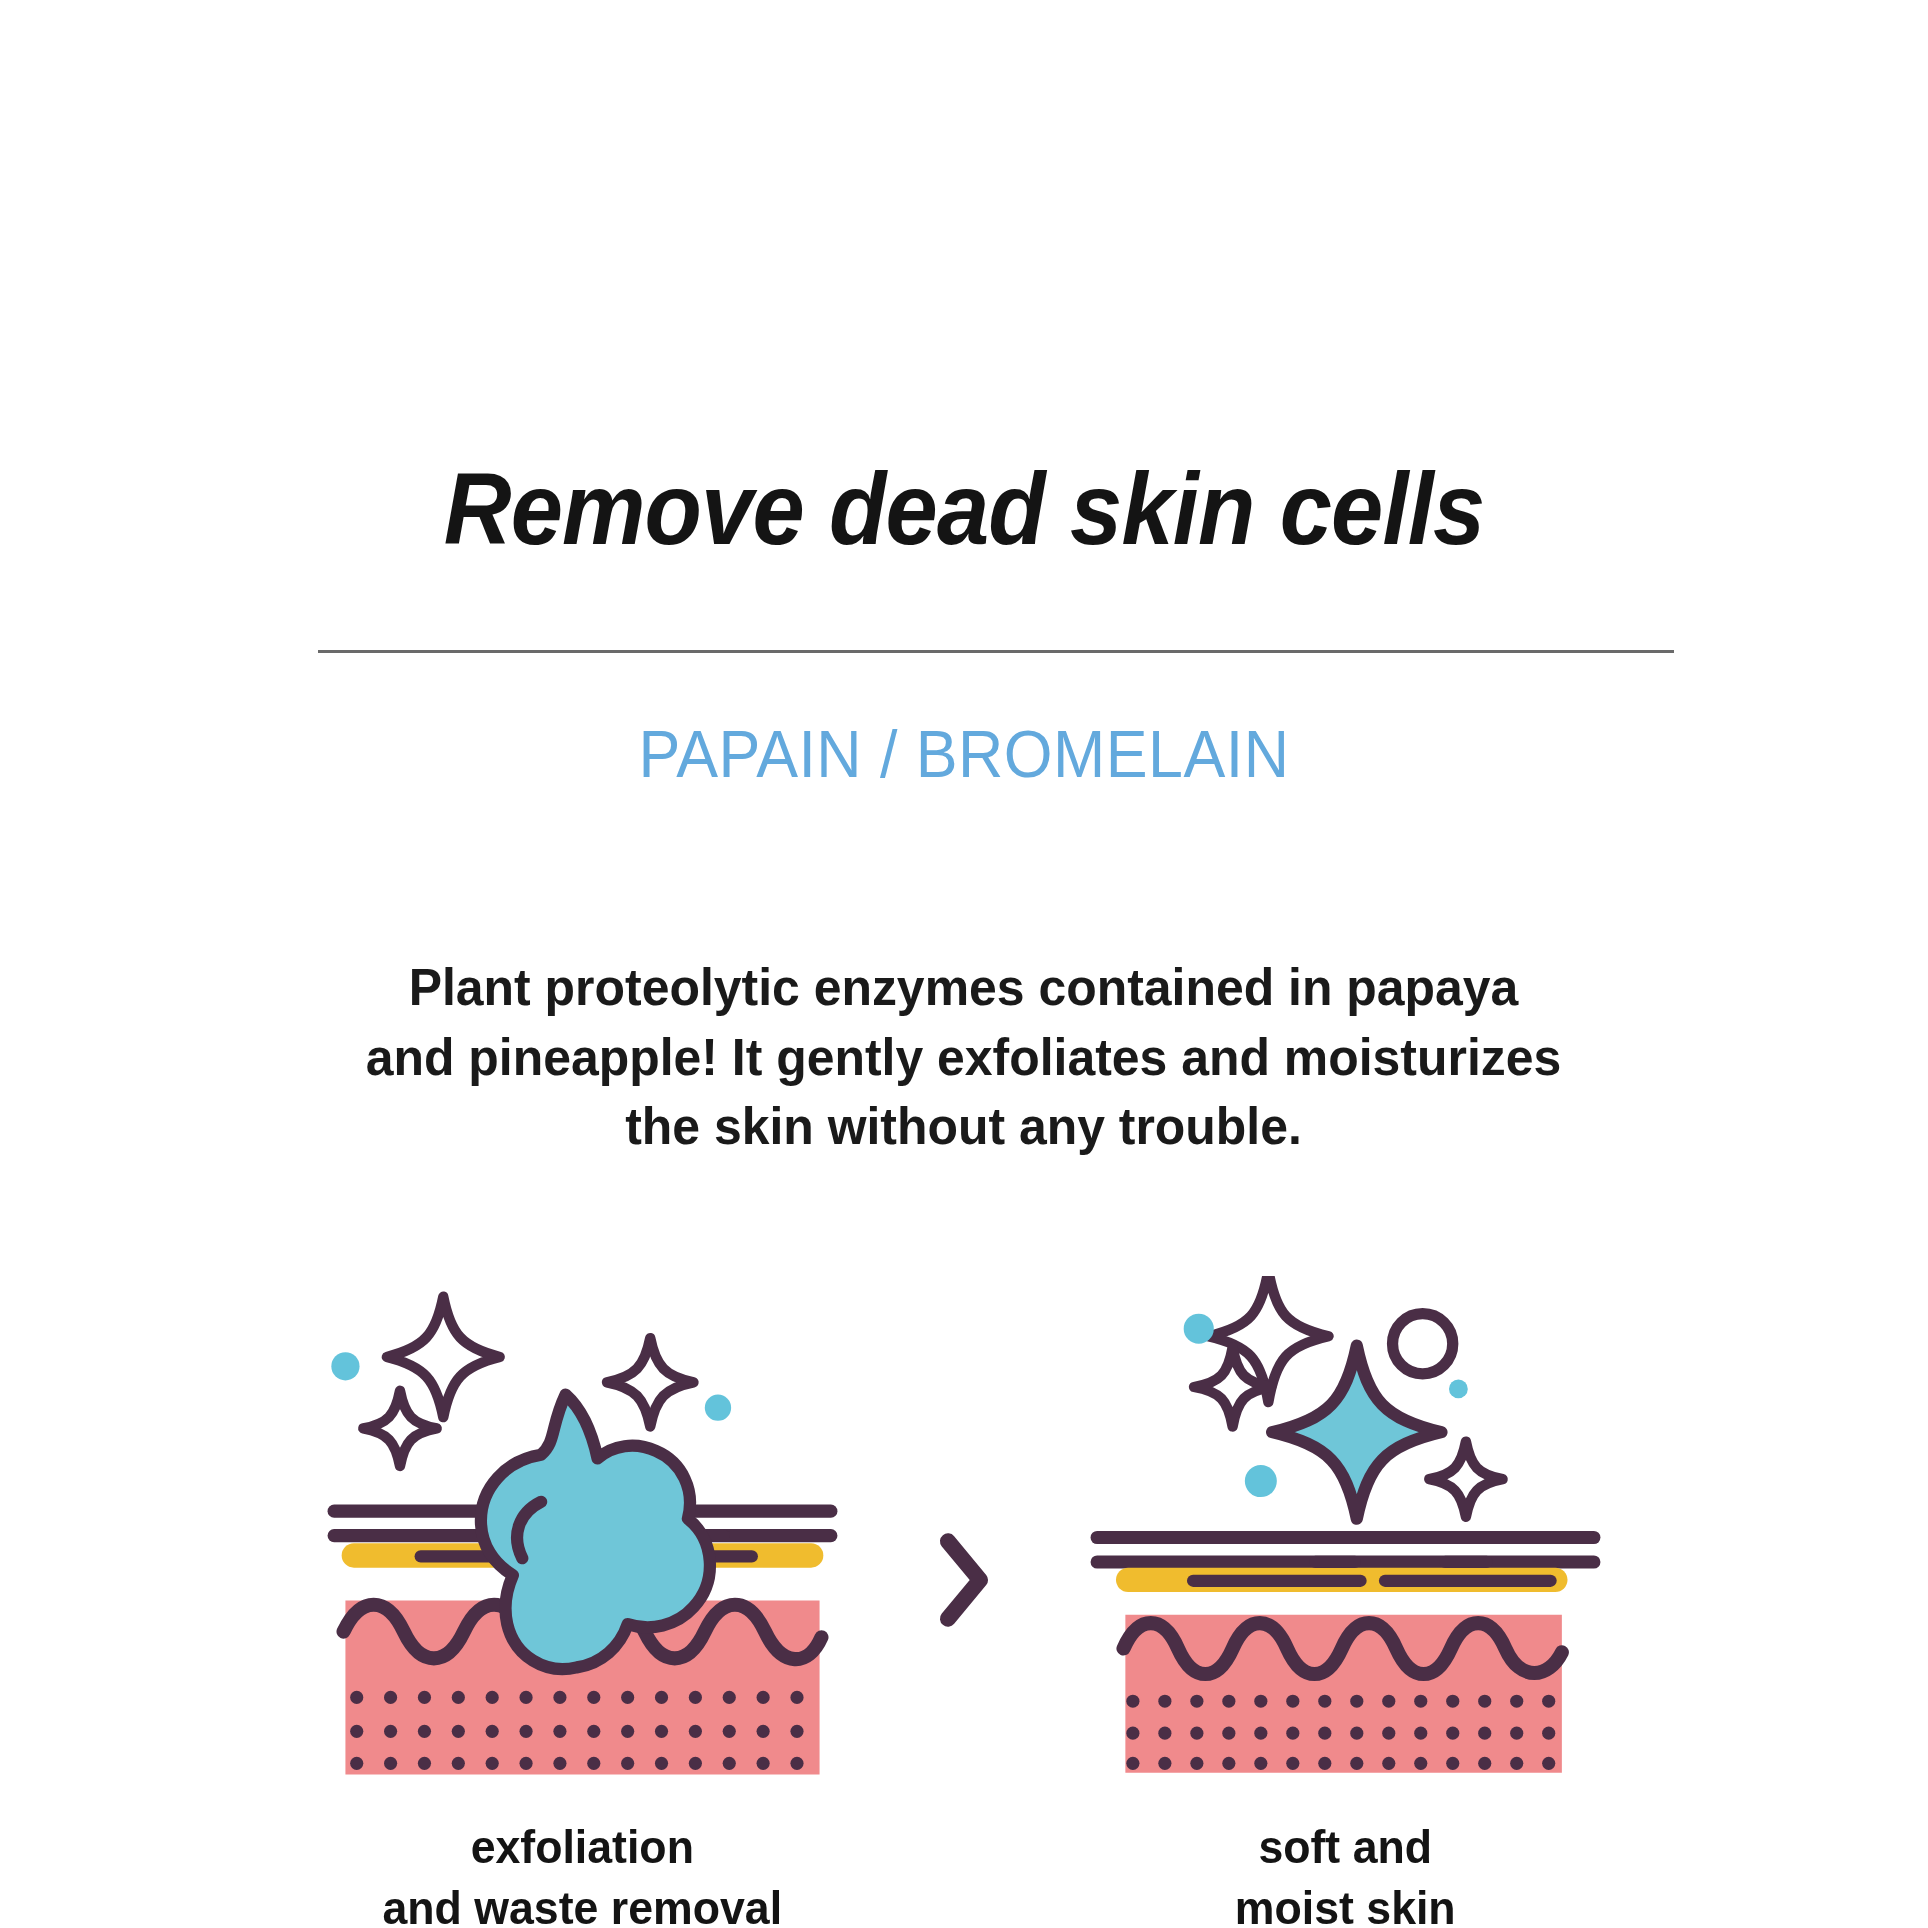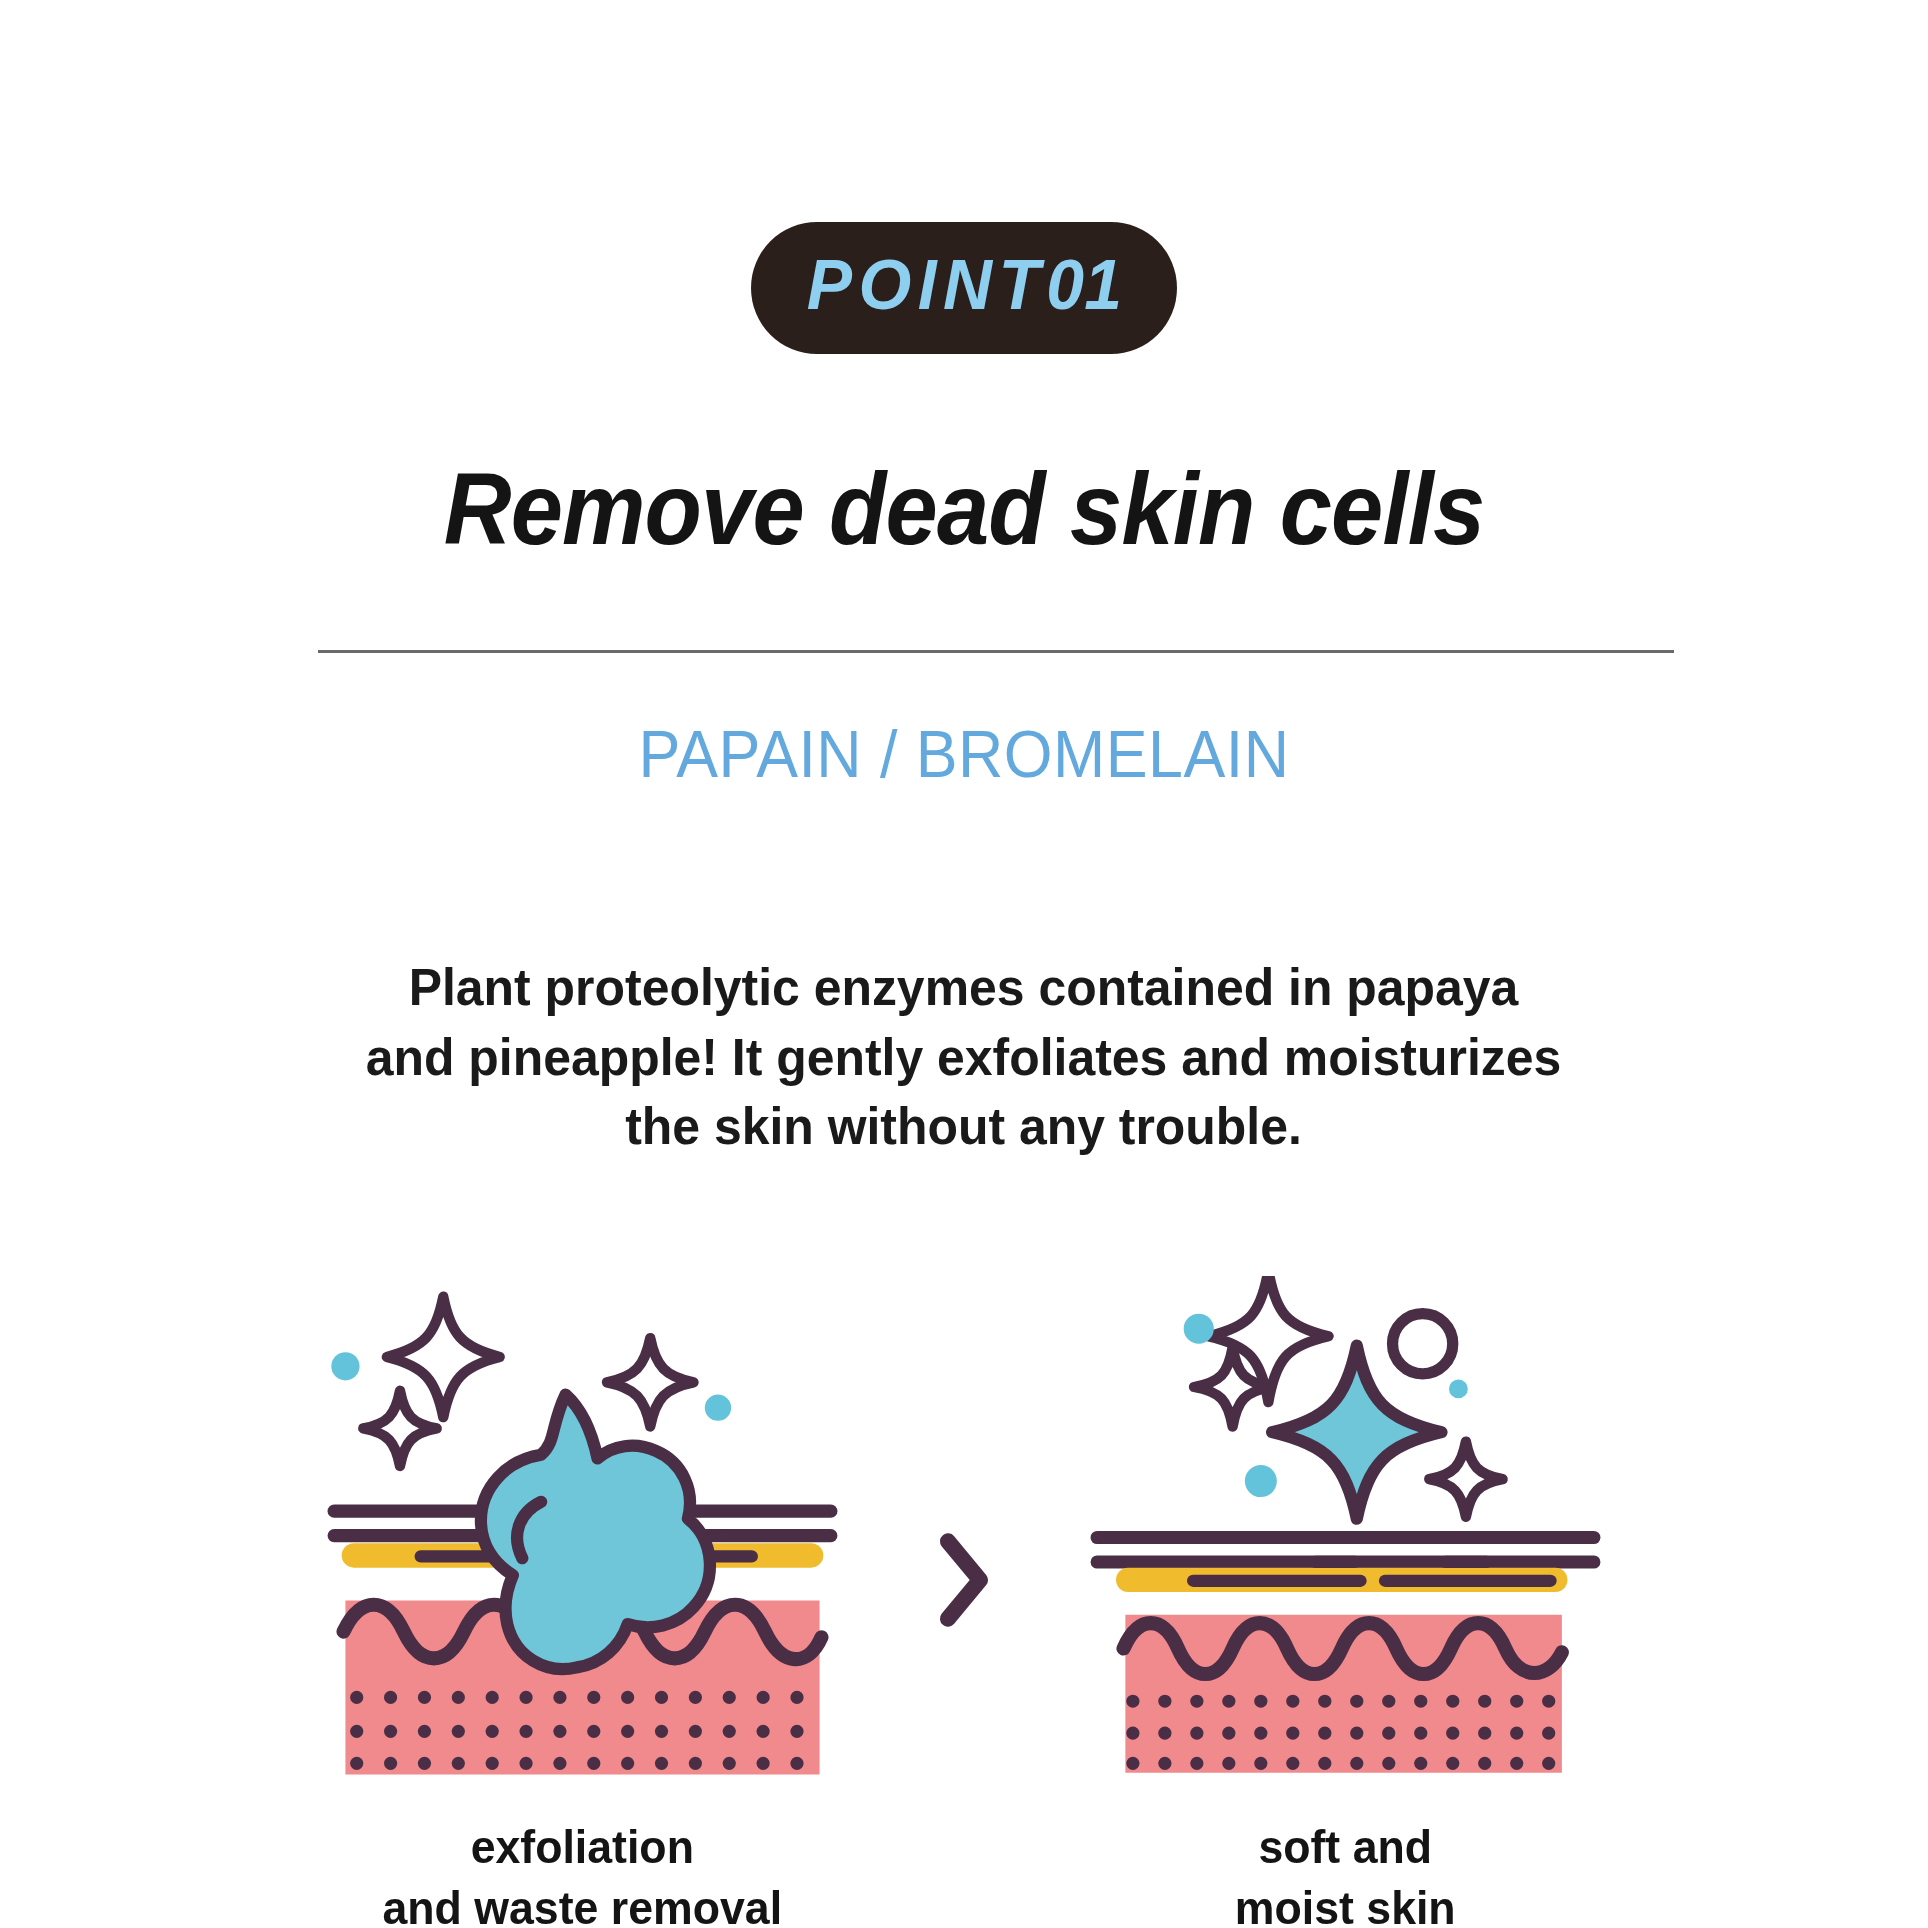--- a/index.html
+++ b/index.html
@@ -139,25 +139,20 @@
     line-height: 1.30;
     transform: scaleX(0.95);
     white-space: nowrap;
   }
 </style>
 </head>
 <body>
 
 <div id="page">
 
-  <div class="badge-wrap">
-    <div class="badge">
-      <span class="badge-text"><span>POINT</span><span class="num">01</span></span>
-    </div>
-  </div>
 
   <h1 class="heading">Remove dead skin cells</h1>
 
   <div class="divider"></div>
 
   <div class="subtitle">PAPAIN / BROMELAIN</div>
 
   <div class="body-copy">
     <div>Plant proteolytic enzymes contained in papaya</div>
     <div>and pineapple! It gently exfoliates and moisturizes</div>

